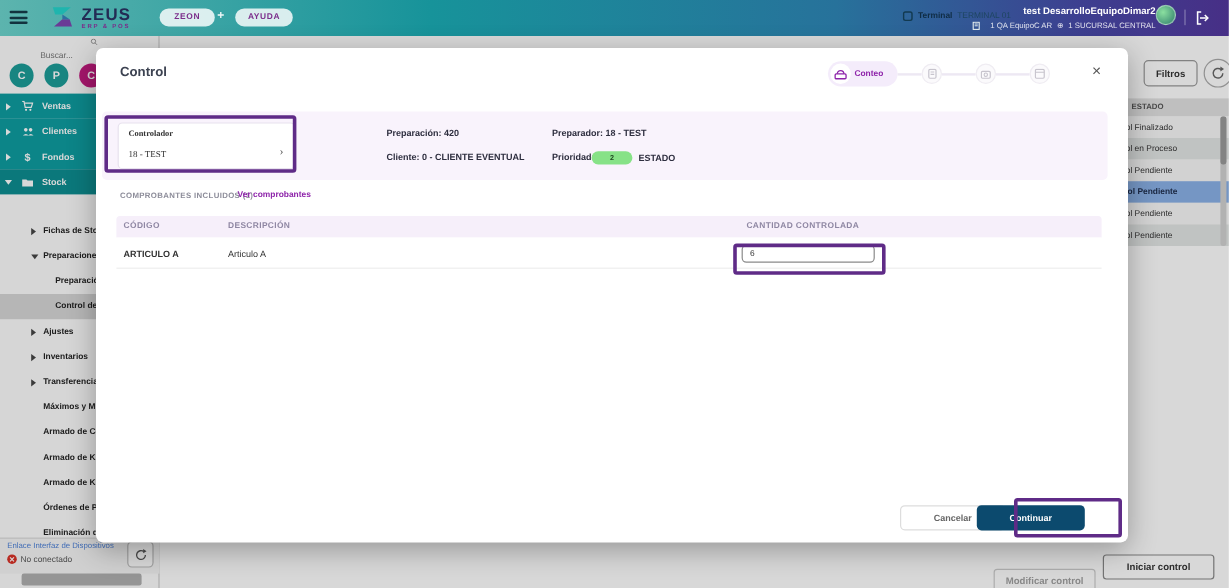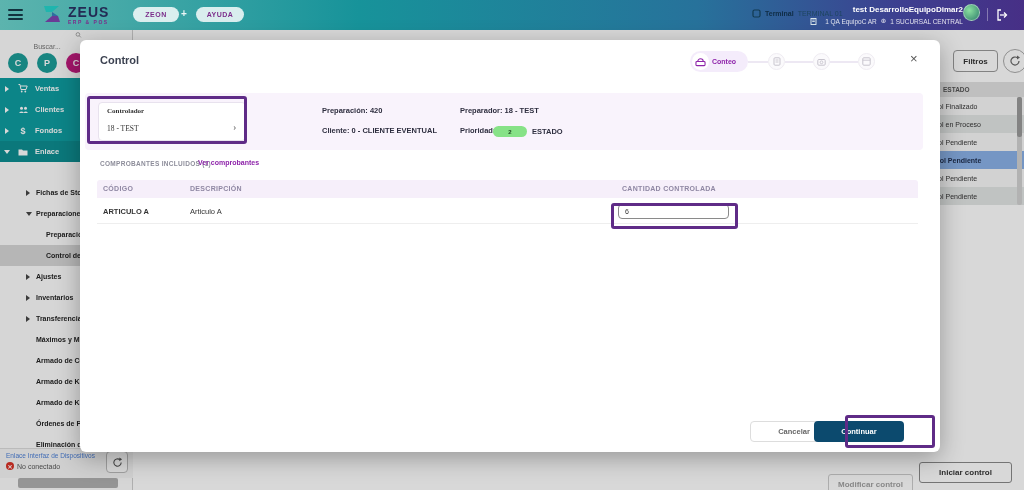--- a/index.html
+++ b/index.html
@@ -241,21 +241,21 @@
     </div>
     <div class="tm-item active">
       <span class="tm-arrow">
           <span class="tri-d"></span>
         </span>
       <span class="tm-icon">
         <svg width="10" height="8" viewBox="0 0 10 8">
             <path d="M0.5 1.5 H4 L5 2.5 H9.5 V7.5 H0.5 Z" fill="#fff"></path>
           </svg>
       </span>
-      <span class="tm-label">Enlace</span>
+      <span class="tm-label">Stock</span>
     </div>
   </div>
   <div class="sub-menu">
     <div class="sm-item">
       <span class="sm-arrow">
           <span class="tri-r-dark"></span>
         </span>
       <span>Fichas de Stock</span>
     </div>
     <div class="sm-item">

